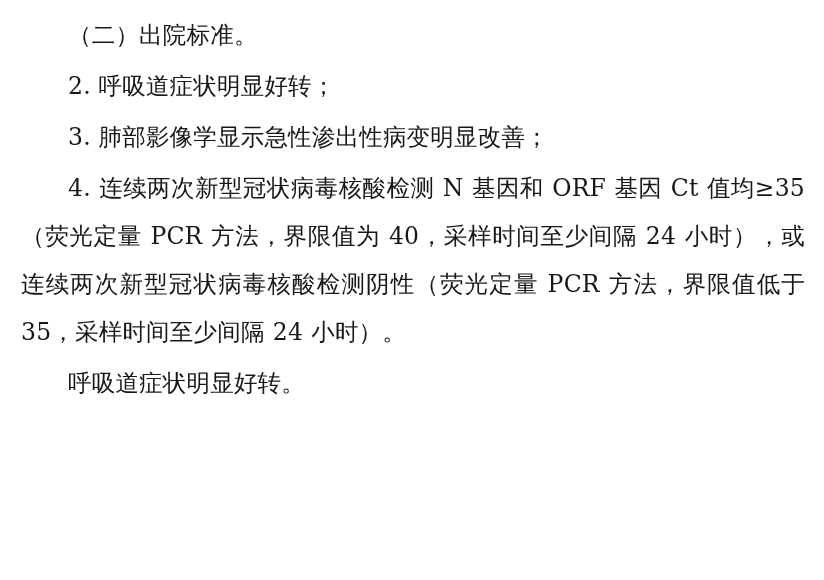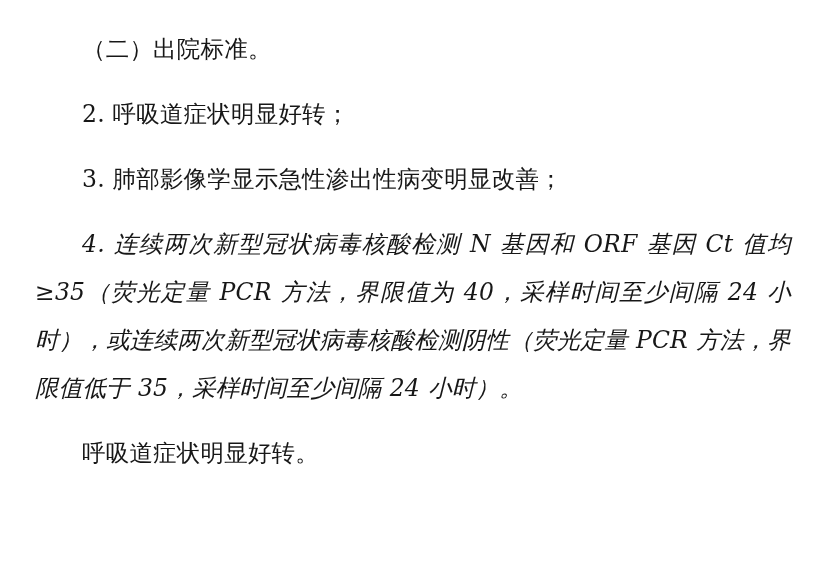--- a/index.html
+++ b/index.html
@@ -23,31 +23,30 @@
     padding: 8px 16px 0 18px;
   }
   .doc-body {
     font-size: 23.5px;
     line-height: 48px;
     letter-spacing: 0.2px;
     text-align: justify;
     text-justify: inter-ideograph;
   }
   .para {
-    margin: 17px;
+    margin: 3px;
     text-indent: 2em;
     padding: 0;
     white-space: normal;
   }
   
   .para.justified {
     text-align: justify;
     text-justify: inter-ideograph;
     word-spacing: 0.02em;
-    font-style: italic;
   }
   .para + .para {
     margin-top: 0;
   }
 </style>
 </head>
 <body>
 
 <div id="page">
   <div class="doc-body">

